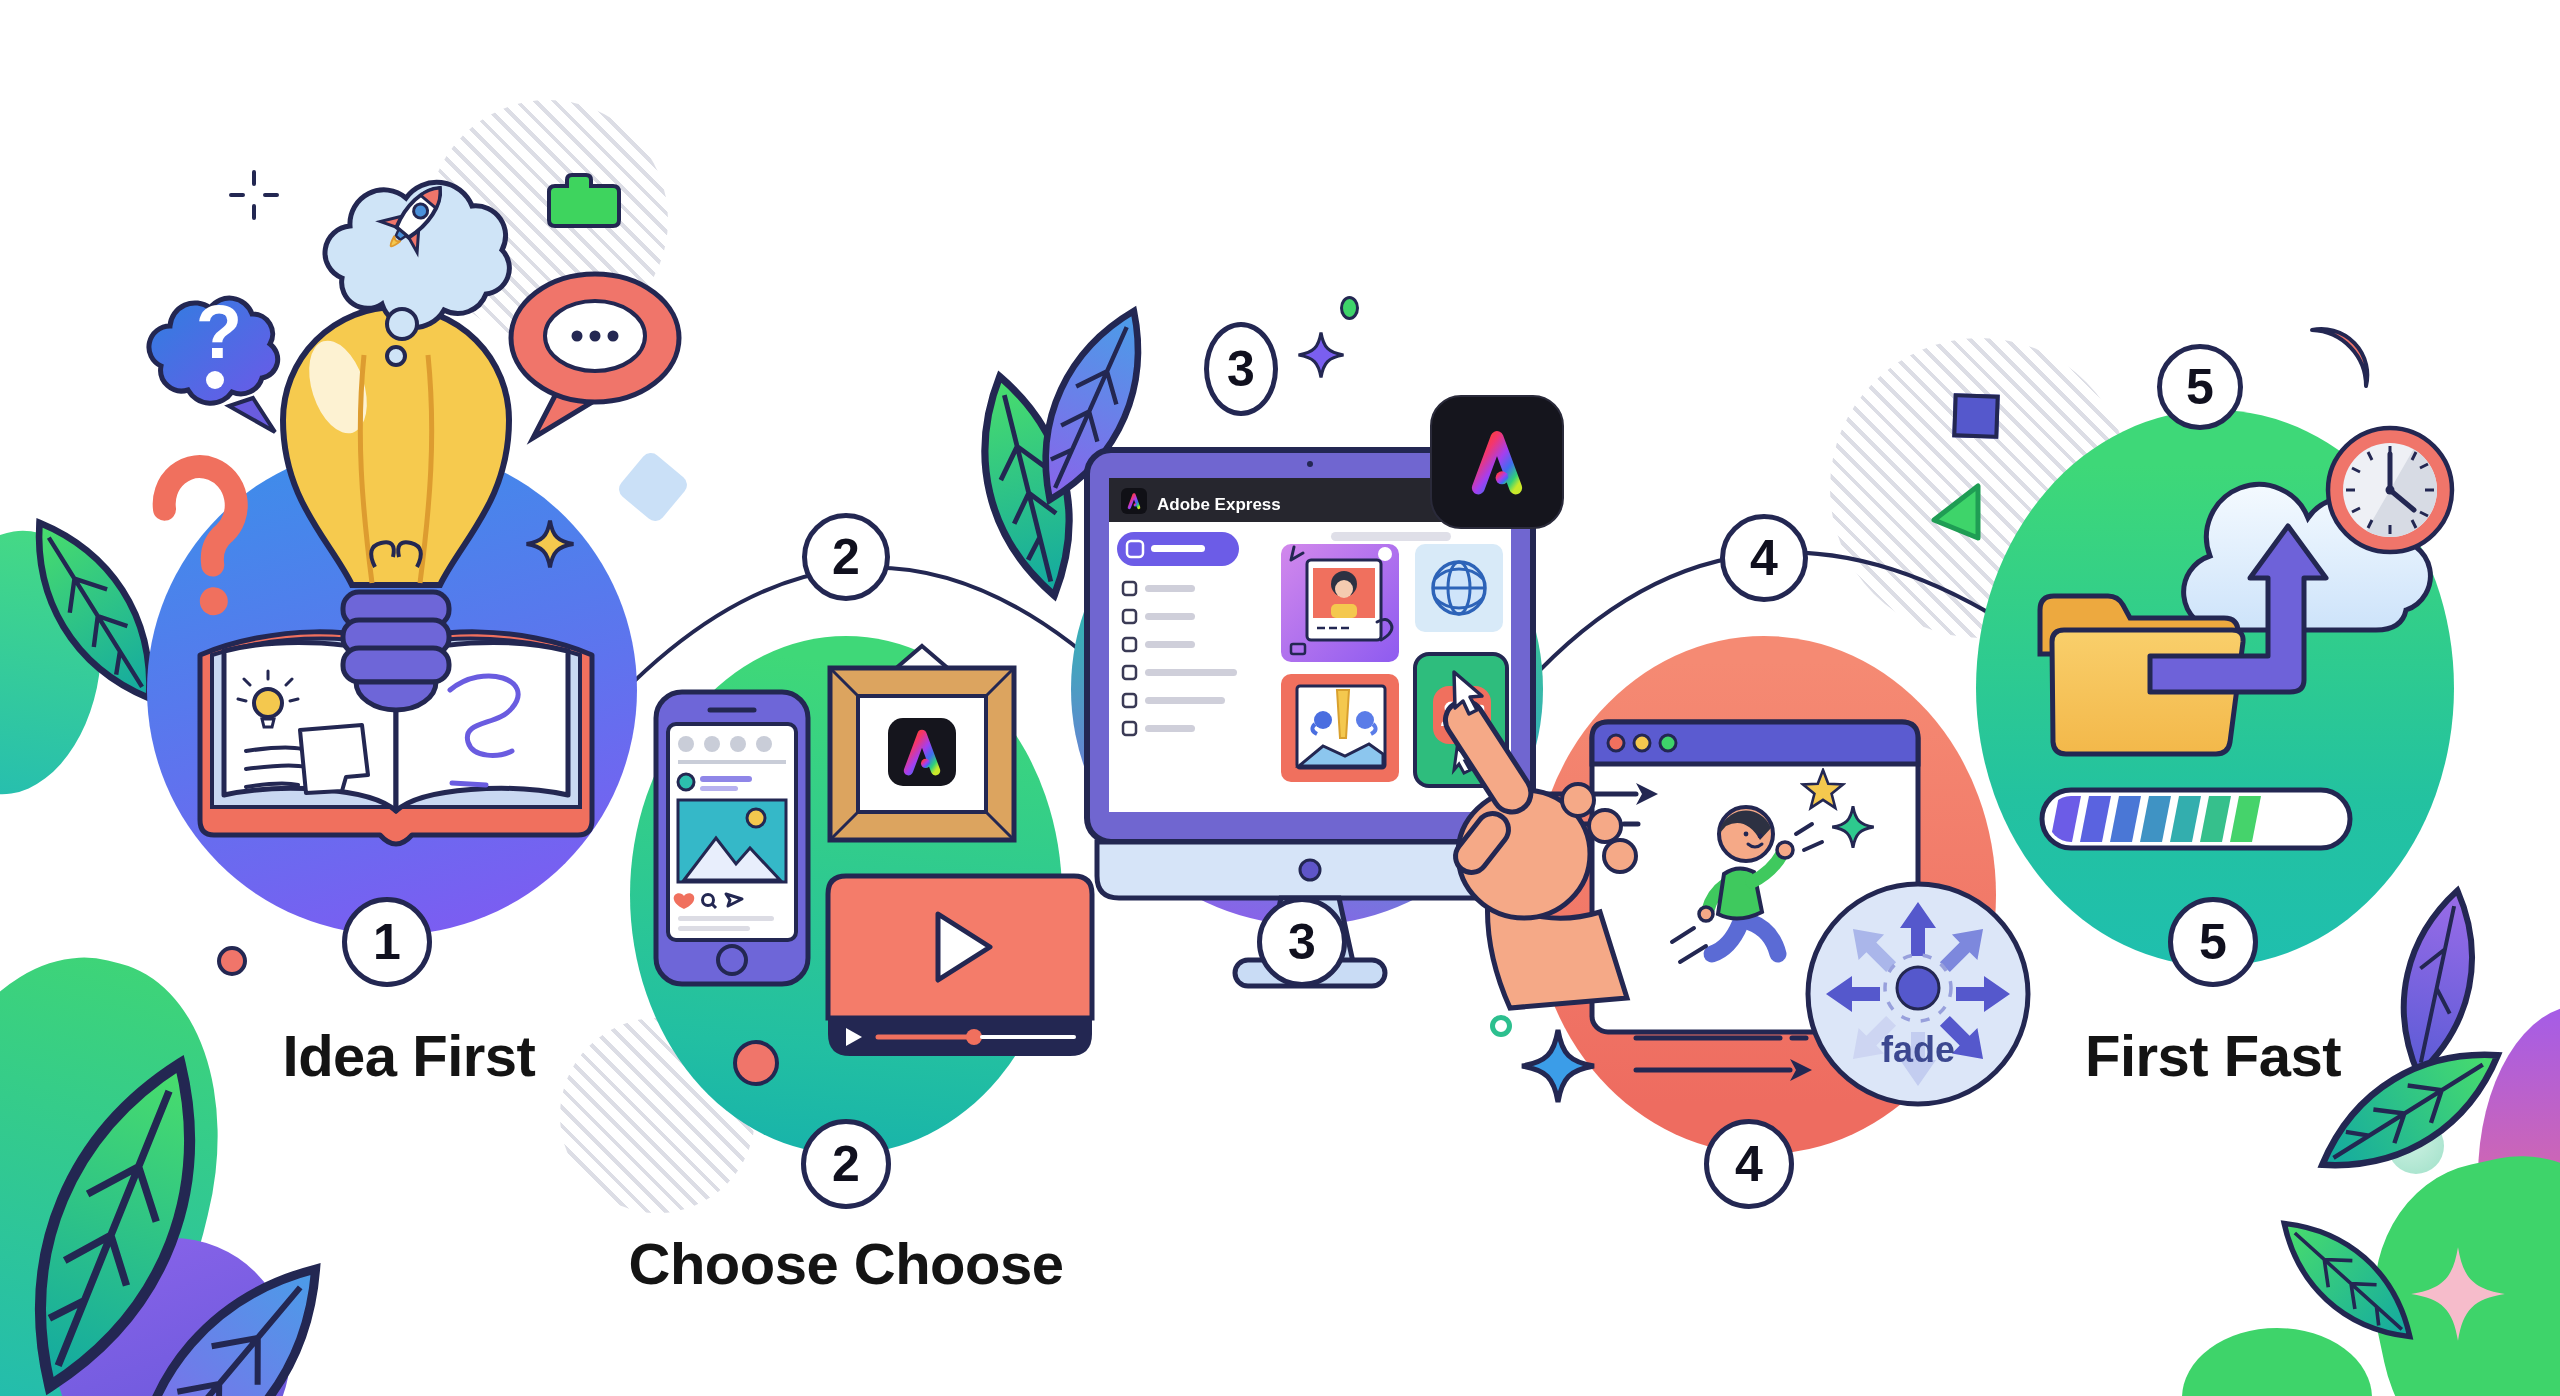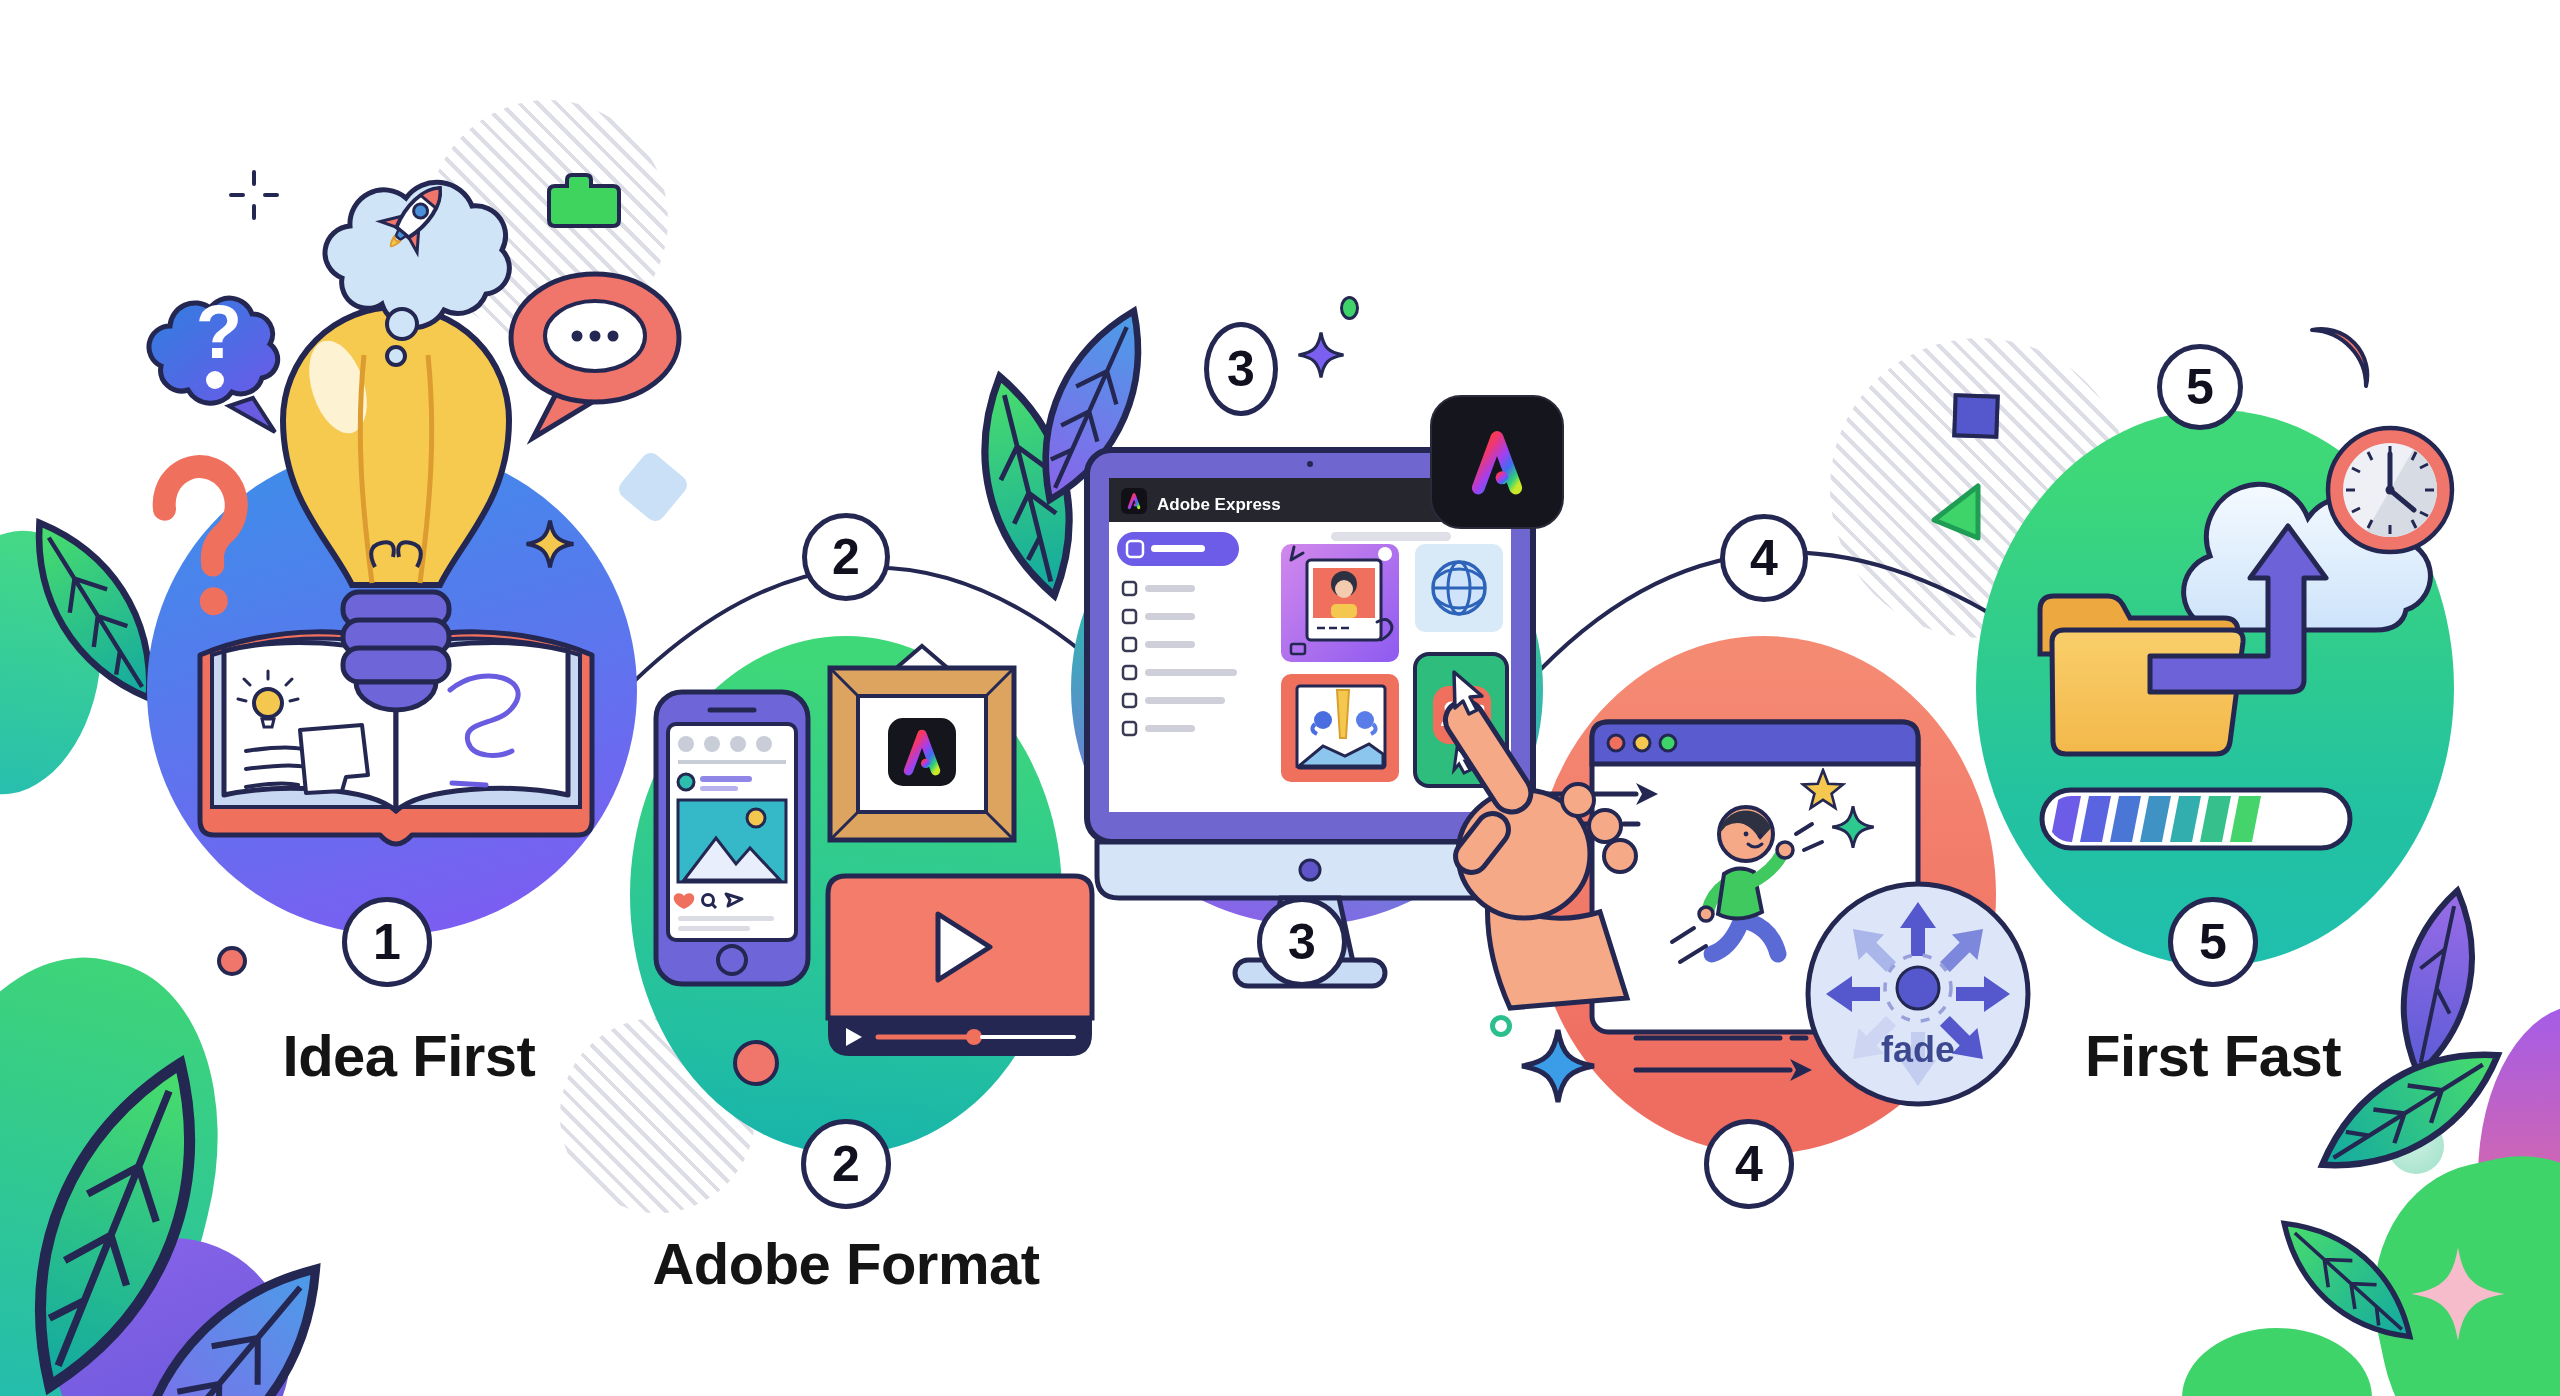--- a/index.html
+++ b/index.html
@@ -260,21 +260,21 @@
 </svg>
 
 <div class="dot" style="left:733px;top:1040px;width:46px;height:46px;z-index:5;background:#f0756a;border:4px solid #232752;"></div>
 
 <div class="badge" style="left:802px;top:513px;width:88px;height:88px;">
   <span>2</span>
 </div>
 <div class="badge" style="left:801px;top:1119px;width:90px;height:90px;">
   <span>2</span>
 </div>
-<div class="steplabel" style="left:846px;top:1230px;">Adobe Format</div>
+<div class="steplabel" style="left:846px;top:1230px;">Choose Choose</div>
 
 <svg class="abs" style="left:952px;top:348px;z-index:2" width="150" height="275">
   <use href="#leafGreen" x="15" y="8" width="120" height="260" transform="rotate(-14 75 138)"></use>
 </svg>
 <svg class="abs" style="left:1022px;top:288px;z-index:2" width="140" height="235">
   <use href="#leafBlue" x="15" y="5" width="110" height="225" transform="rotate(24 70 117)"></use>
 </svg>
 <svg class="abs" style="left:1296px;top:330px;z-index:5" width="50" height="50">
   <use href="#spark4" width="50" height="50" fill="#7a5ff0" stroke="#232752" stroke-width="5"></use>
 </svg>

